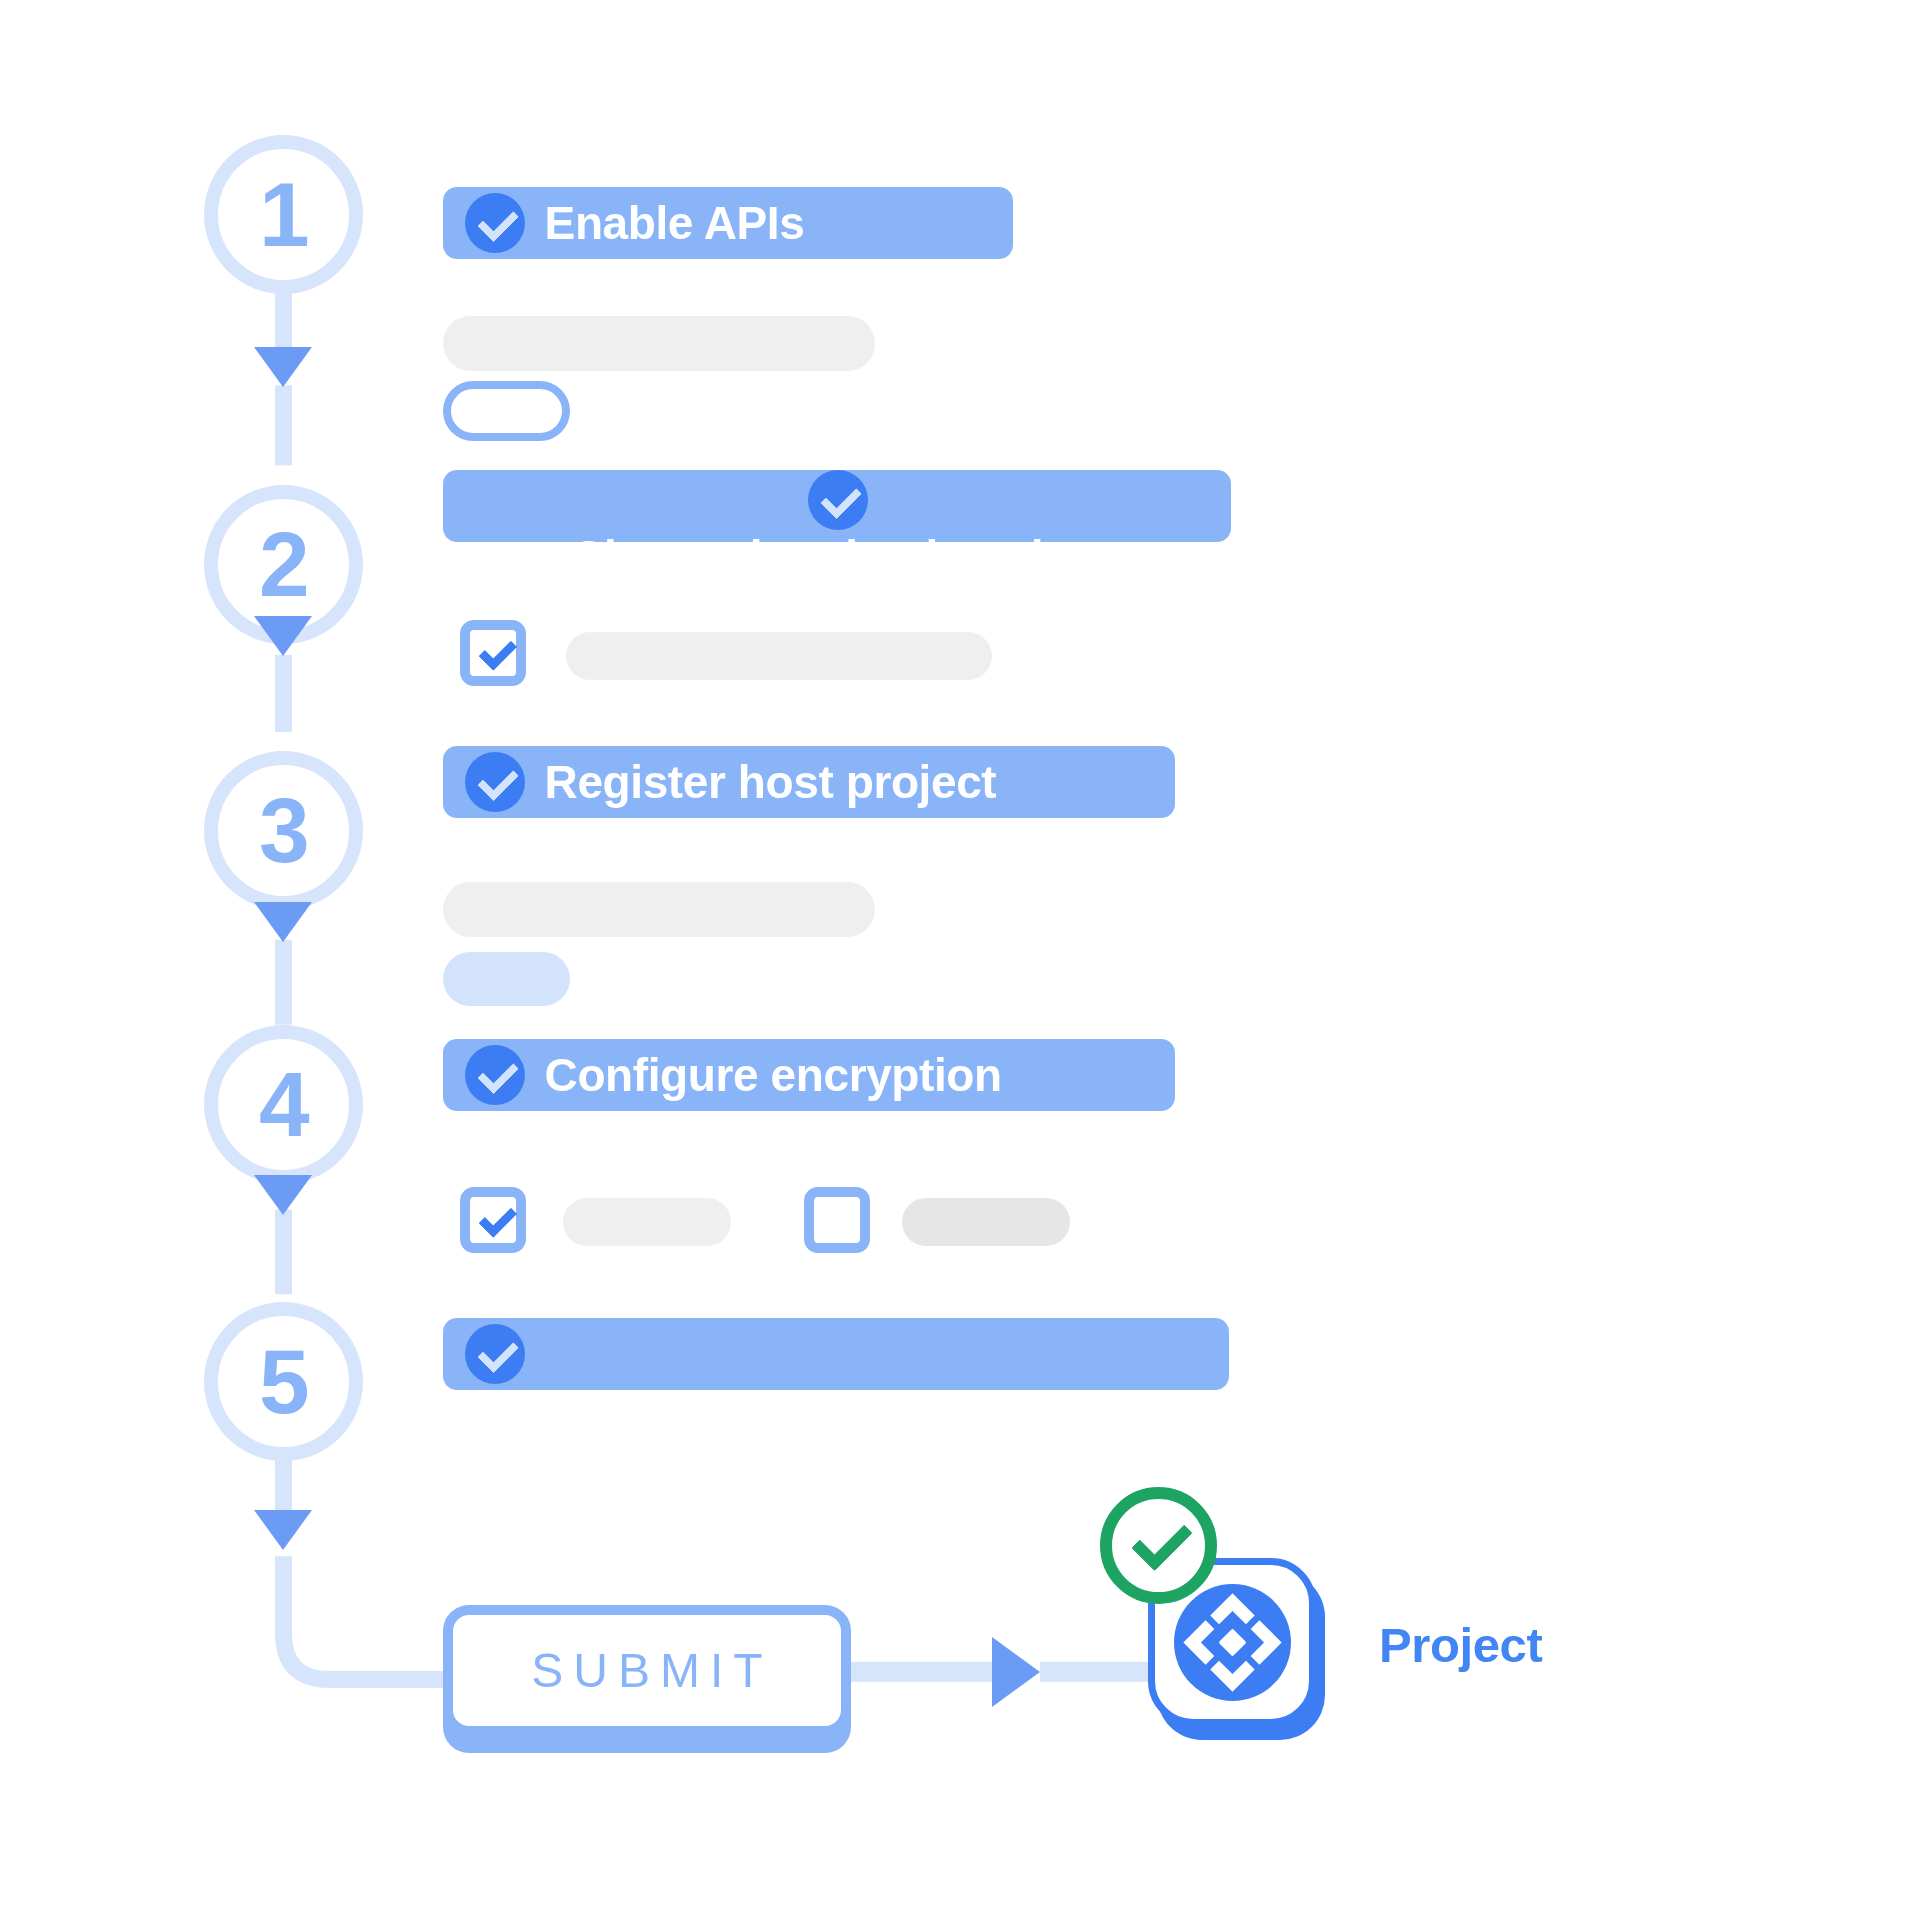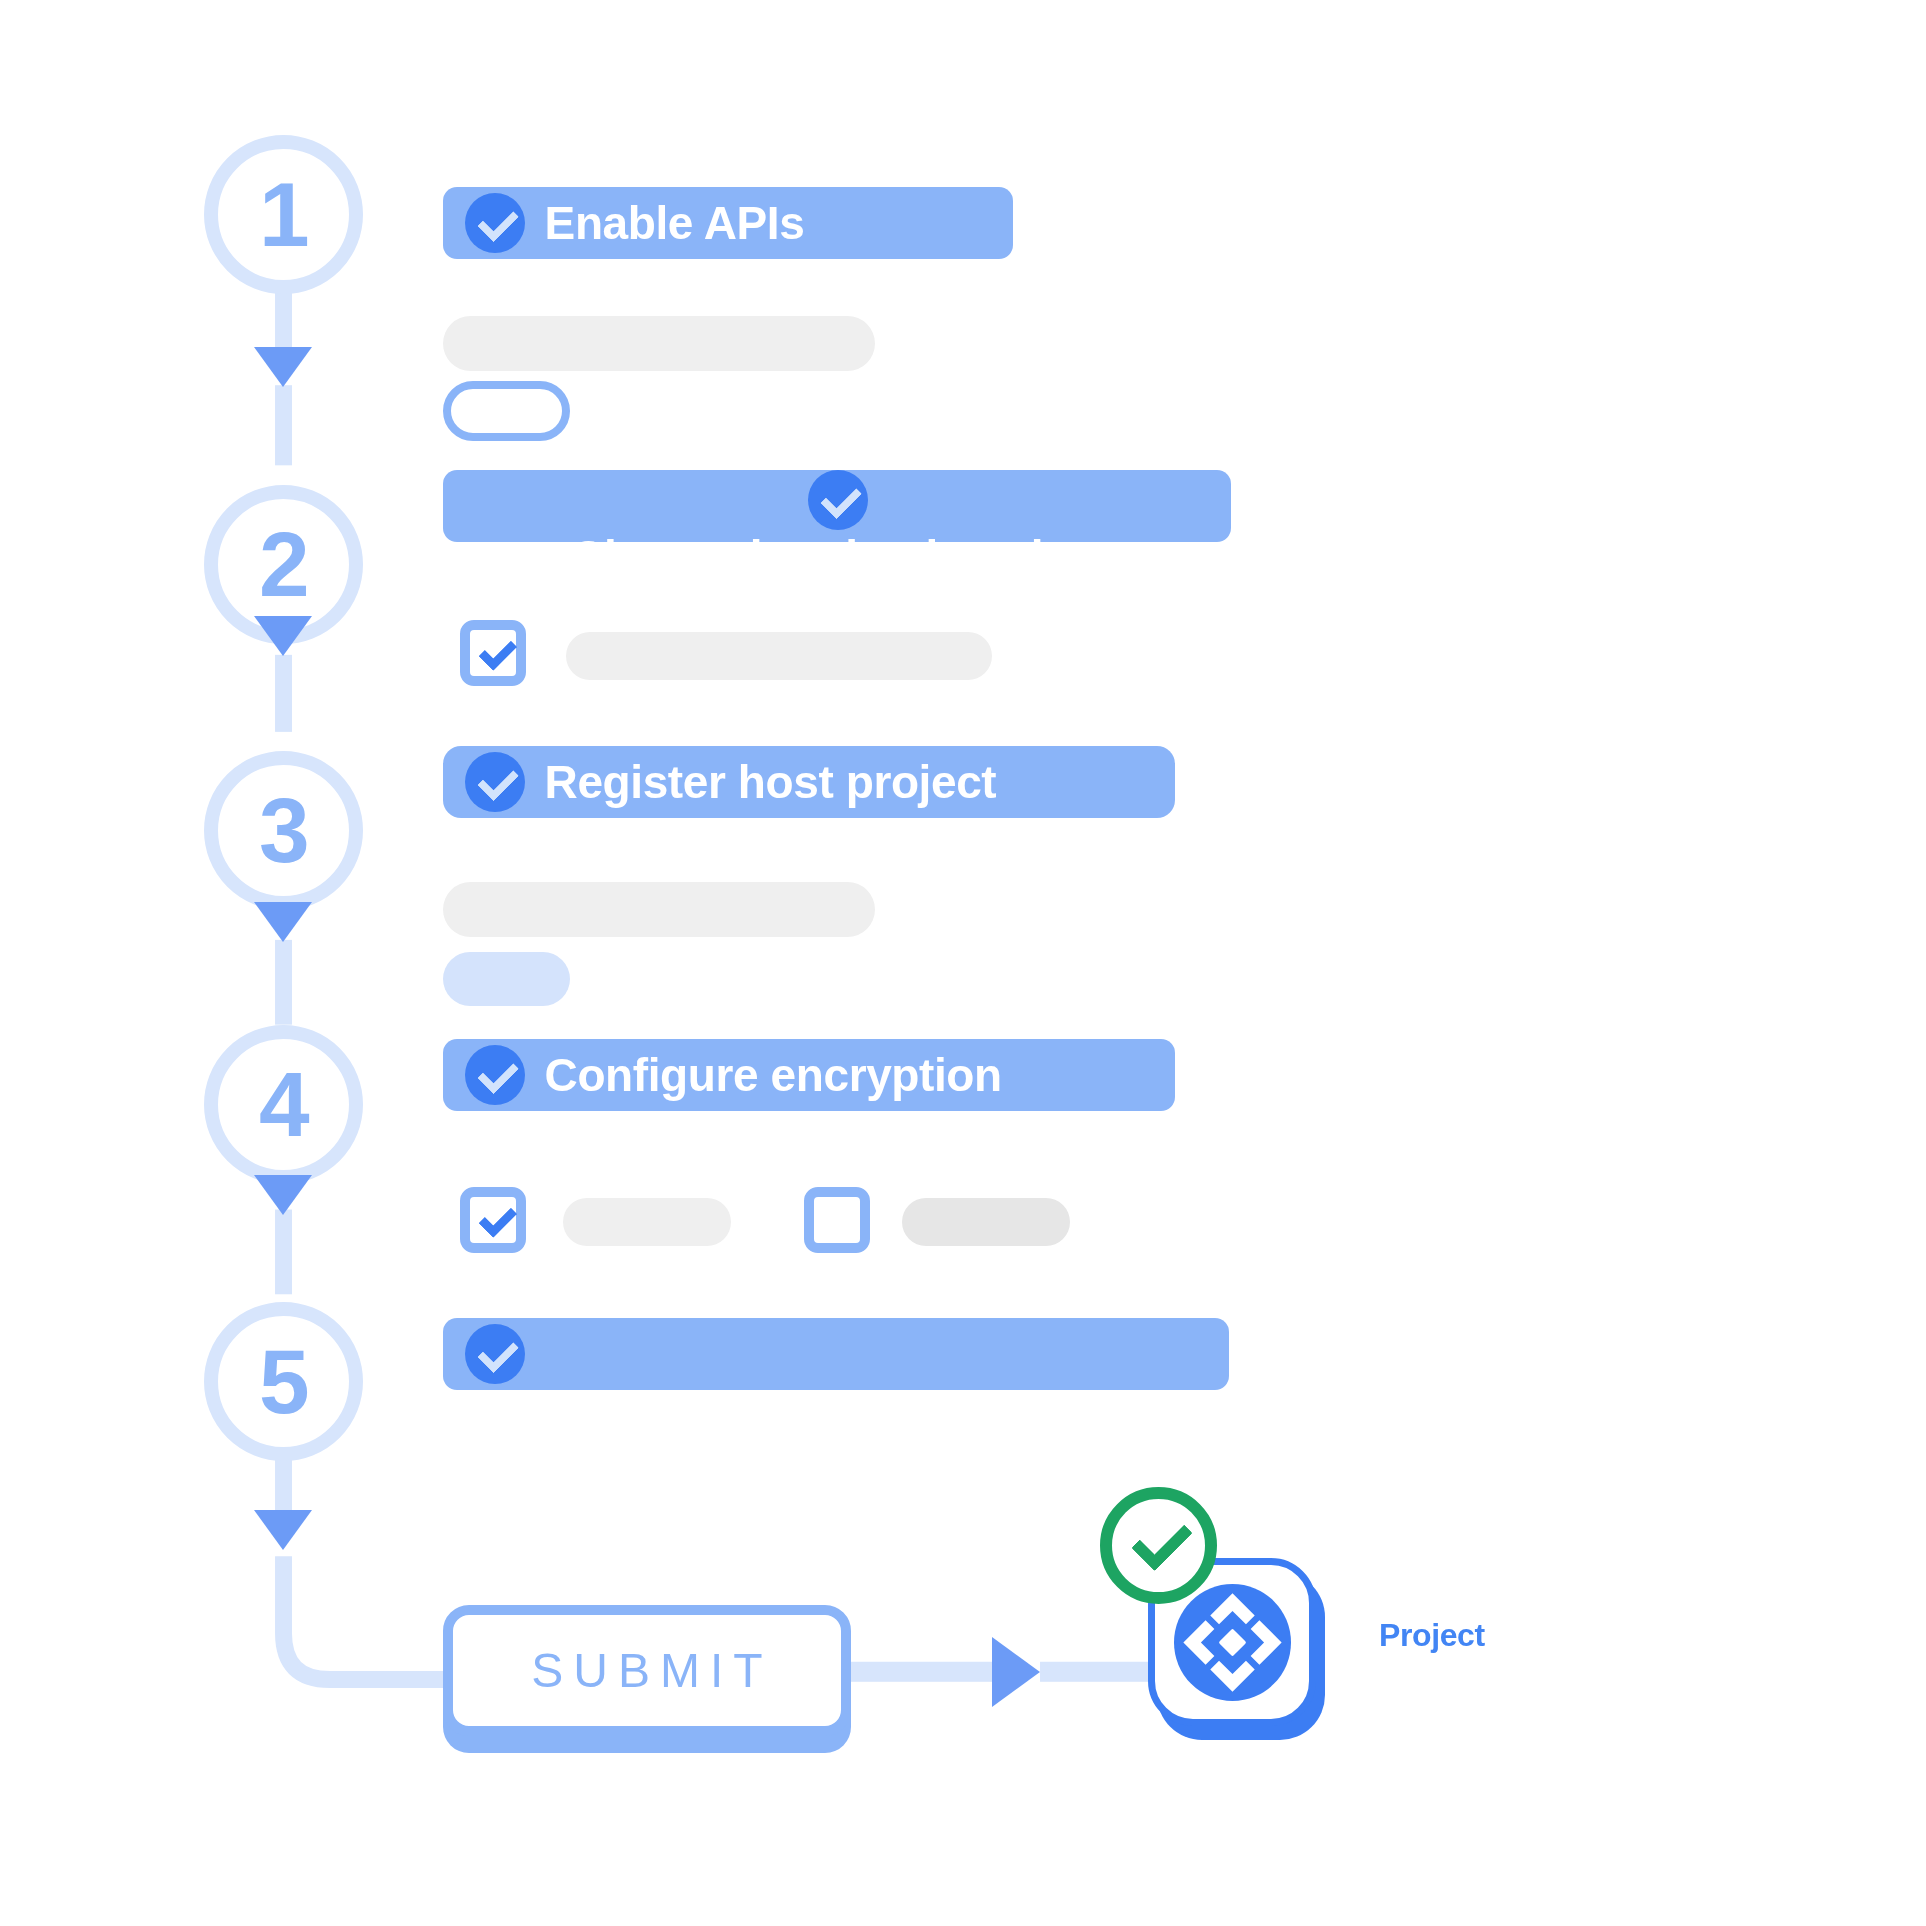--- a/index.html
+++ b/index.html
@@ -104,21 +104,21 @@
     position:absolute;left:-48px;top:-54px;width:117px;height:117px;border-radius:50%;
     border:12.3px solid #1DA462;background:#ffffff;box-sizing:border-box;
   }
   #proj-badge::after{
     content:"";position:absolute;left:23px;top:25px;
     width:42px;height:21px;border-left:12.3px solid #1DA462;border-bottom:12.3px solid #1DA462;
     transform:rotate(-45deg);border-radius:2.3px;
   }
   #proj-label{
     position:absolute;left:231px;top:76px;
-    color:#4285F4;font-size:32px;font-weight:700;white-space:nowrap;letter-spacing:-0.4px;
+    color:#4285F4;font-size:49px;font-weight:700;white-space:nowrap;letter-spacing:-0.4px;
   }
 </style>
 </head>
 <body>
 
 <div id="stage">
 
   <svg class="rail" width="1926" height="1926" viewBox="0 0 2500 2500" aria-hidden="true">
 
     <rect x="357" y="380" width="22" height="80" fill="#D7E5FC"></rect>
@@ -167,21 +167,21 @@
   <div class="bar-gray" style="left:443px;top:316px;width:432px;height:55px;"></div>
   <div class="pill-outline" style="left:443px;top:381px;width:127px;height:60px;"></div>
 
   <div class="pill" style="left:443px;top:470px;width:788px;flex-direction:column;">
     <span class="check"></span>
     <span class="ptxt">Choose hosting location</span>
   </div>
   <div class="cbox checked" style="left:460px;top:620px;"></div>
   <div class="bar-gray" style="left:566px;top:632px;width:426px;height:48px;"></div>
 
-  <div class="pill" style="left:443px;top:746px;width:732px;border-radius:18px;">
+  <div class="pill" style="left:443px;top:746px;width:732px;">
     <span class="check"></span>
     <span class="ptxt">Register host project</span>
   </div>
   <div class="bar-gray" style="left:443px;top:882px;width:432px;height:55px;"></div>
   <div class="bar-blue" style="left:443px;top:952px;width:127px;height:54px;"></div>
 
   <div class="pill" style="left:443px;top:1039px;width:732px;">
     <span class="check"></span>
     <span class="ptxt">Configure encryption</span>
   </div>

